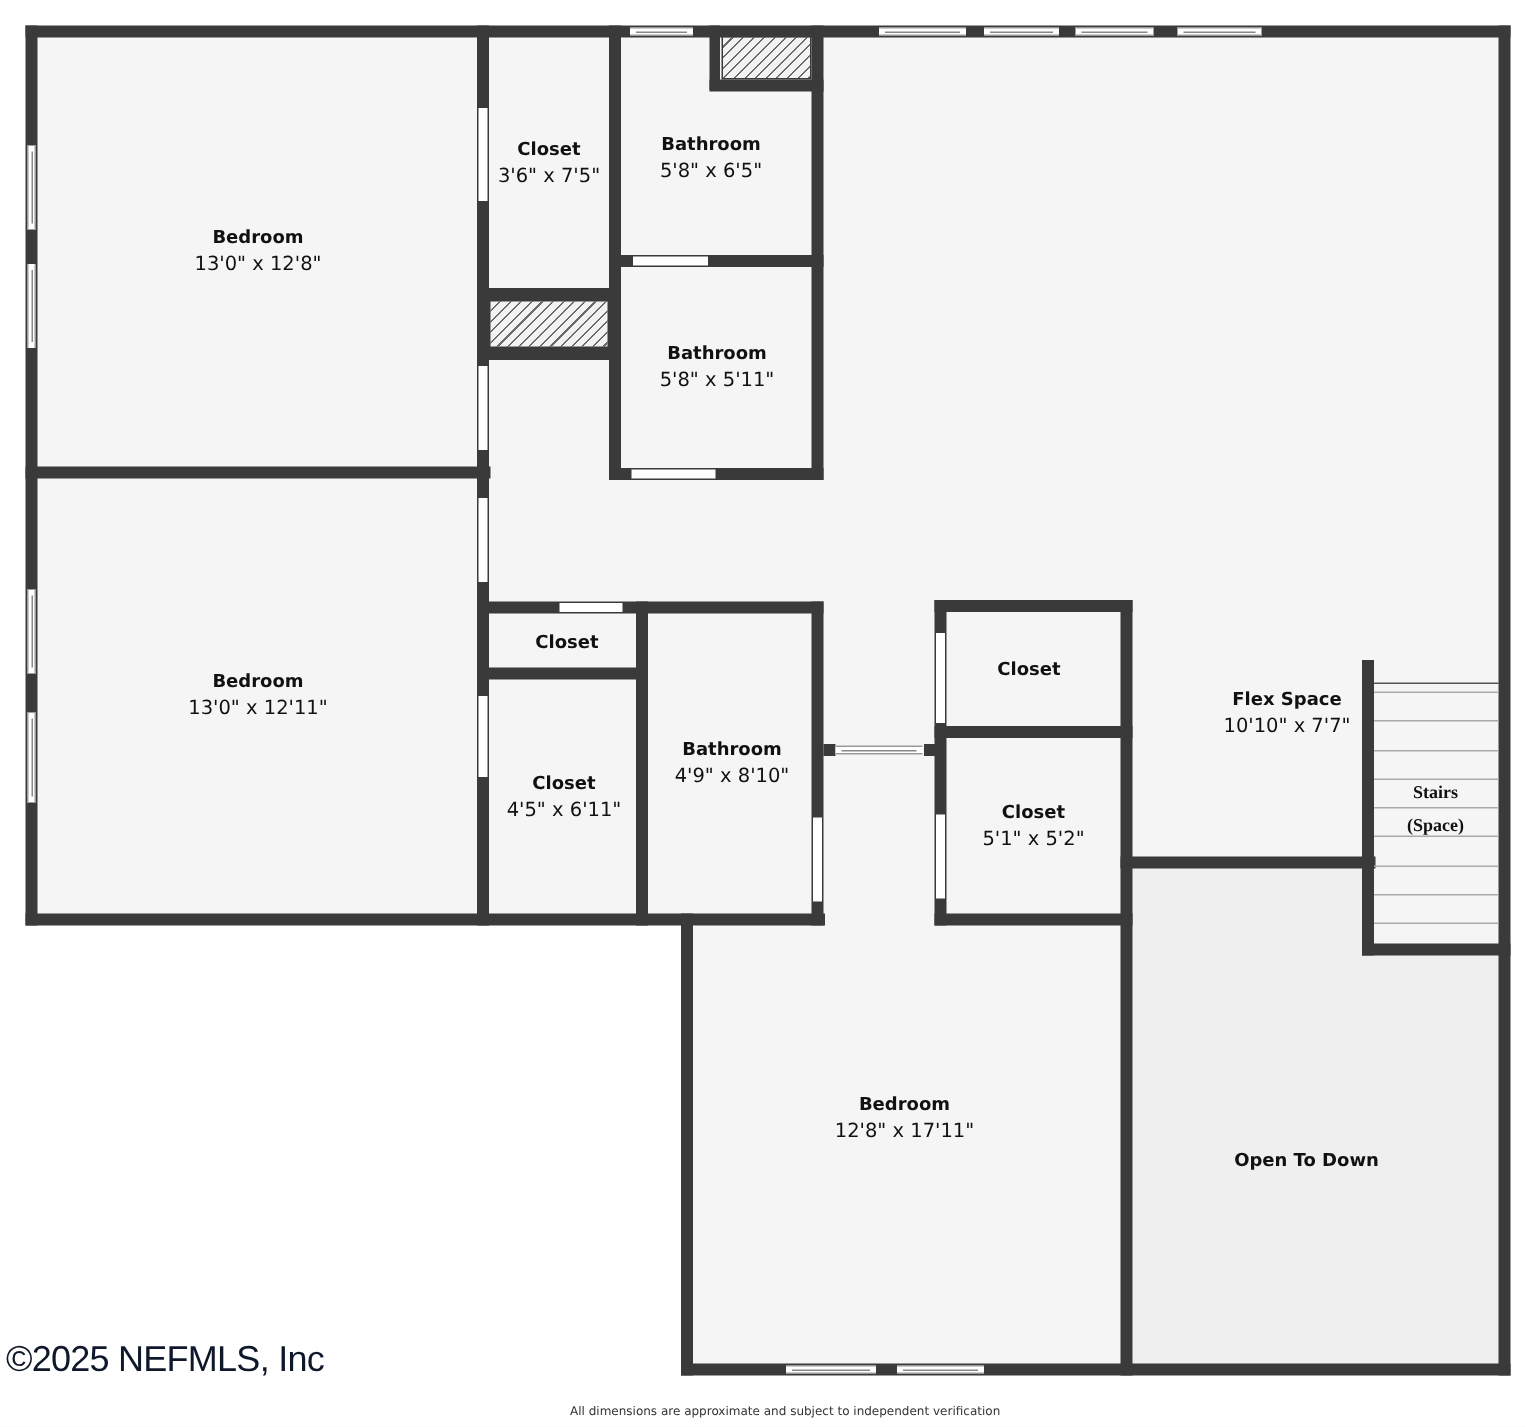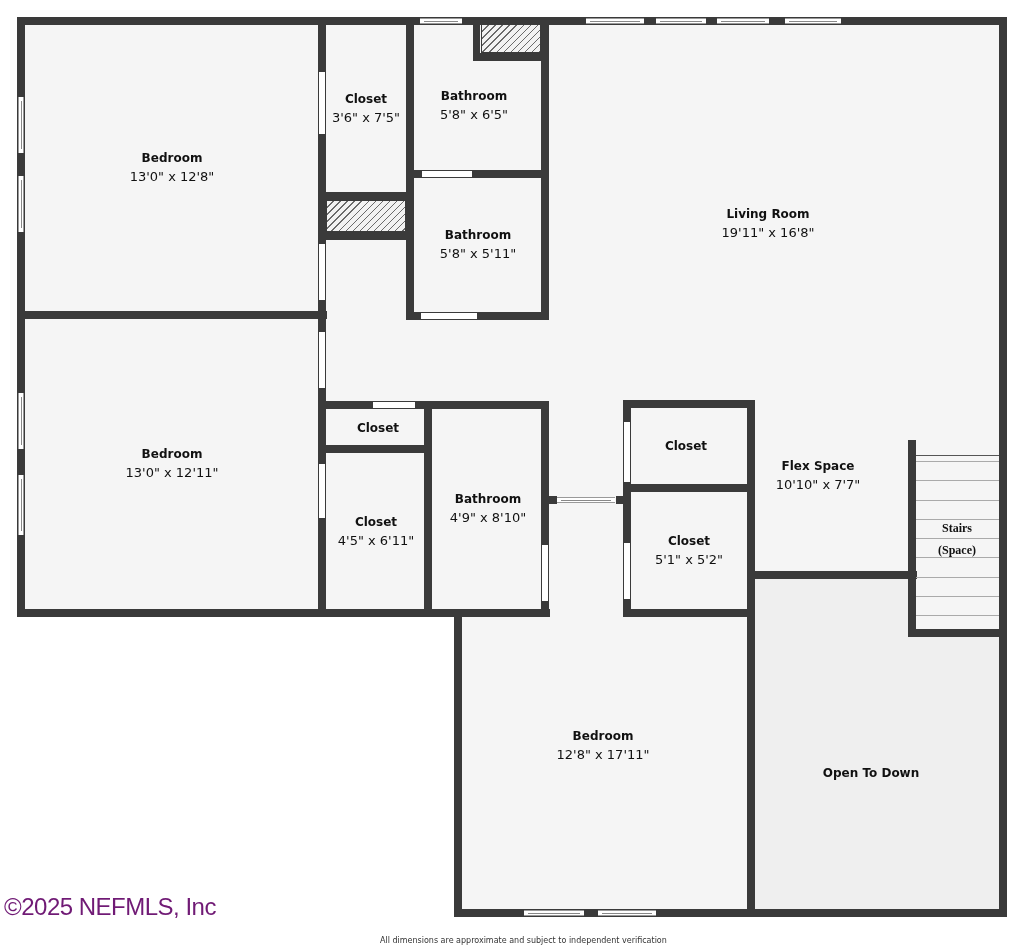--- a/index.html
+++ b/index.html
@@ -15,21 +15,21 @@
   .win.h::after { content:""; position:absolute; left:4px; right:4px; top:50%; height:0; border-top:1px solid #888; }
   .win.v { border-left:1px solid #999; border-right:1px solid #999; }
   .win.v::after { content:""; position:absolute; top:4px; bottom:4px; left:50%; width:0; border-left:1px solid #888; }
   .hatch { position:absolute; box-sizing:border-box; border:1px solid #3a3a3a;
            background: repeating-linear-gradient(135deg, #f2f2f2 0px, #f2f2f2 4px, #6a6a6a 4px, #6a6a6a 5px); }
   .stair-line { position:absolute; height:1px; background:#aaaaaa; }
   .label { position:absolute; text-align:center; color:#111; transform:translateX(-50%); white-space:nowrap; }
   .label .name { font-weight:bold; font-size:12px; line-height:20px; }
   .label .dim { font-size:13px; line-height:17px; }
   .copyright { position:absolute; left:4px; top:893px; font-family:"Liberation Sans", sans-serif;
-               font-size:24px; color:#701a75; letter-spacing:-0.5px;text-align:center; }
+               font-size:24px; color:#0f172a; letter-spacing:-0.5px;text-align:center; }
   .disclaimer { position:absolute; left:380px; top:936px; font-size:8px; color:#333; }
 </style>
 </head>
 <body>
 
 <div class="plan">
 
   <div class="floor" style="left:22px;top:22px;width:980px;height:592px;"></div>
   <div class="floor" style="left:460px;top:600px;width:295px;height:312px;"></div>
   <div class="floor alt" style="left:755px;top:578px;width:247px;height:334px;"></div>
@@ -123,24 +123,20 @@
     <div class="dim">3'6" x 7'5"</div>
   </div>
   <div class="label" style="left:474px;top:86px;">
     <div class="name">Bathroom</div>
     <div class="dim">5'8" x 6'5"</div>
   </div>
   <div class="label" style="left:478px;top:225px;">
     <div class="name">Bathroom</div>
     <div class="dim">5'8" x 5'11"</div>
   </div>
-  <div class="label" style="left:768px;top:204px;">
-    <div class="name">Living Room</div>
-    <div class="dim">19'11" x 16'8"</div>
-  </div>
   <div class="label" style="left:172px;top:444px;">
     <div class="name">Bedroom</div>
     <div class="dim">13'0" x 12'11"</div>
   </div>
   <div class="label" style="left:378px;top:418px;">
     <div class="name">Closet</div>
   </div>
   <div class="label" style="left:376px;top:512px;">
     <div class="name">Closet</div>
     <div class="dim">4'5" x 6'11"</div>
@@ -149,21 +145,21 @@
     <div class="name">Bathroom</div>
     <div class="dim">4'9" x 8'10"</div>
   </div>
   <div class="label" style="left:686px;top:436px;">
     <div class="name">Closet</div>
   </div>
   <div class="label" style="left:689px;top:531px;">
     <div class="name">Closet</div>
     <div class="dim">5'1" x 5'2"</div>
   </div>
-  <div class="label" style="left:818px;top:456px;">
+  <div class="label" style="left:858px;top:456px;">
     <div class="name">Flex Space</div>
     <div class="dim">10'10" x 7'7"</div>
   </div>
   <div class="label" style="left:957px;top:518px;font-family:Liberation Serif, serif;">
     <div class="name">Stairs</div>
     <div class="name" style="margin-top:2px;">(Space)</div>
   </div>
   <div class="label" style="left:603px;top:726px;">
     <div class="name">Bedroom</div>
     <div class="dim">12'8" x 17'11"</div>

